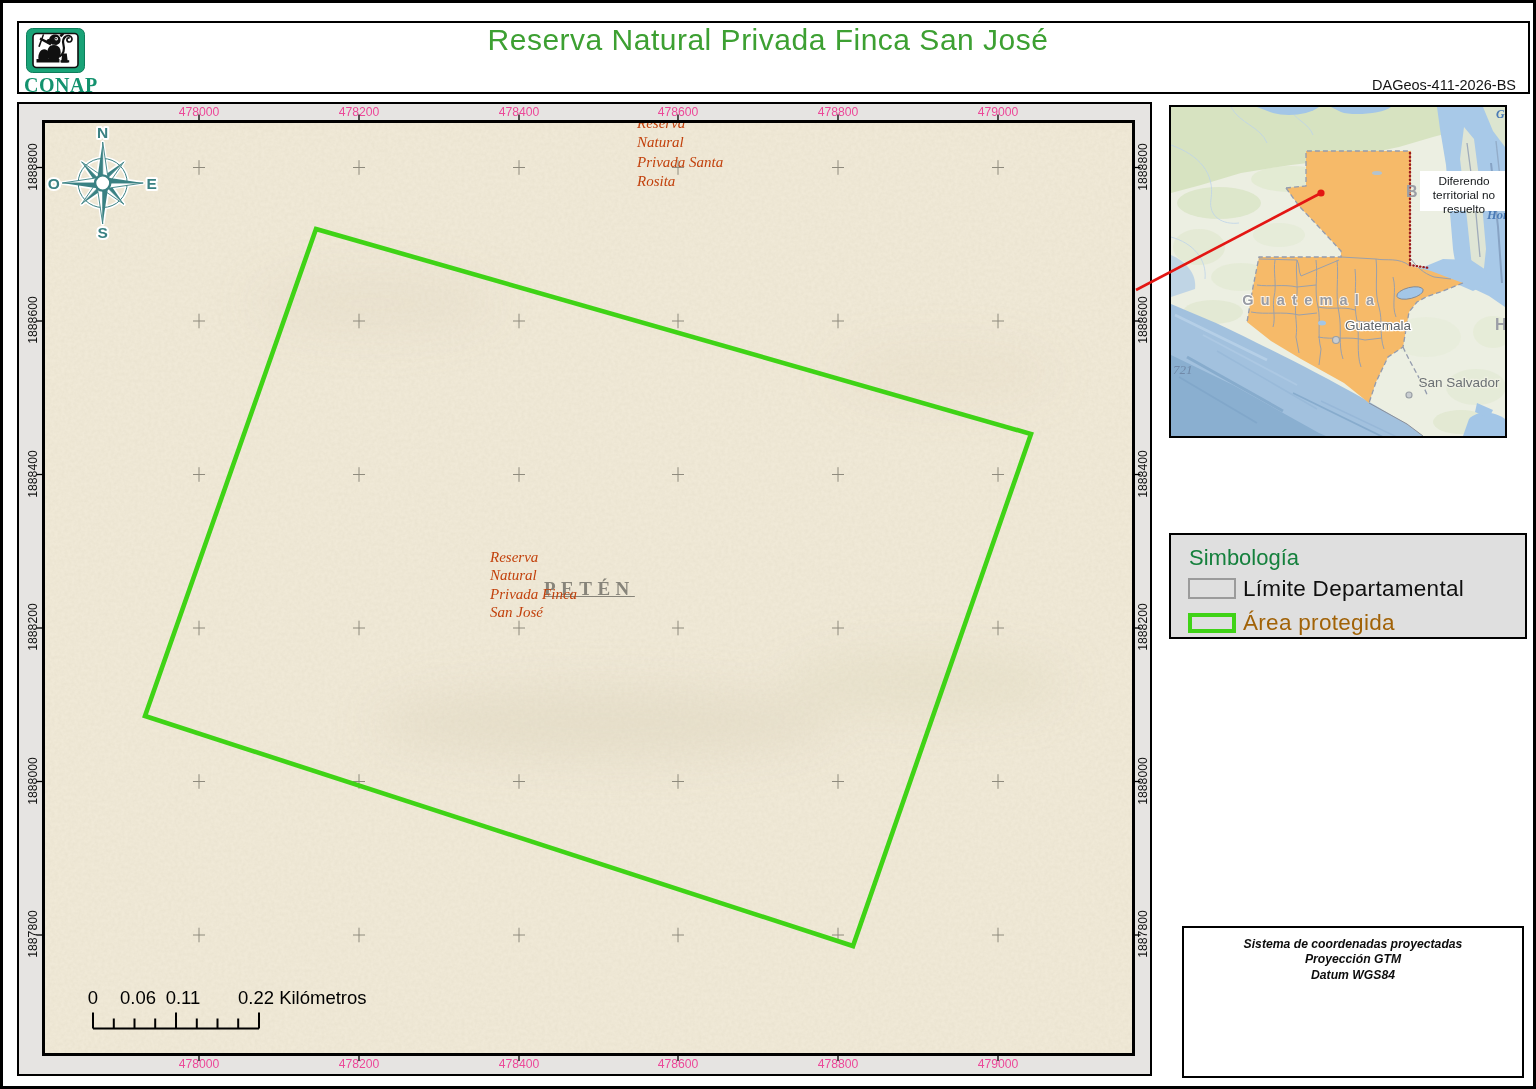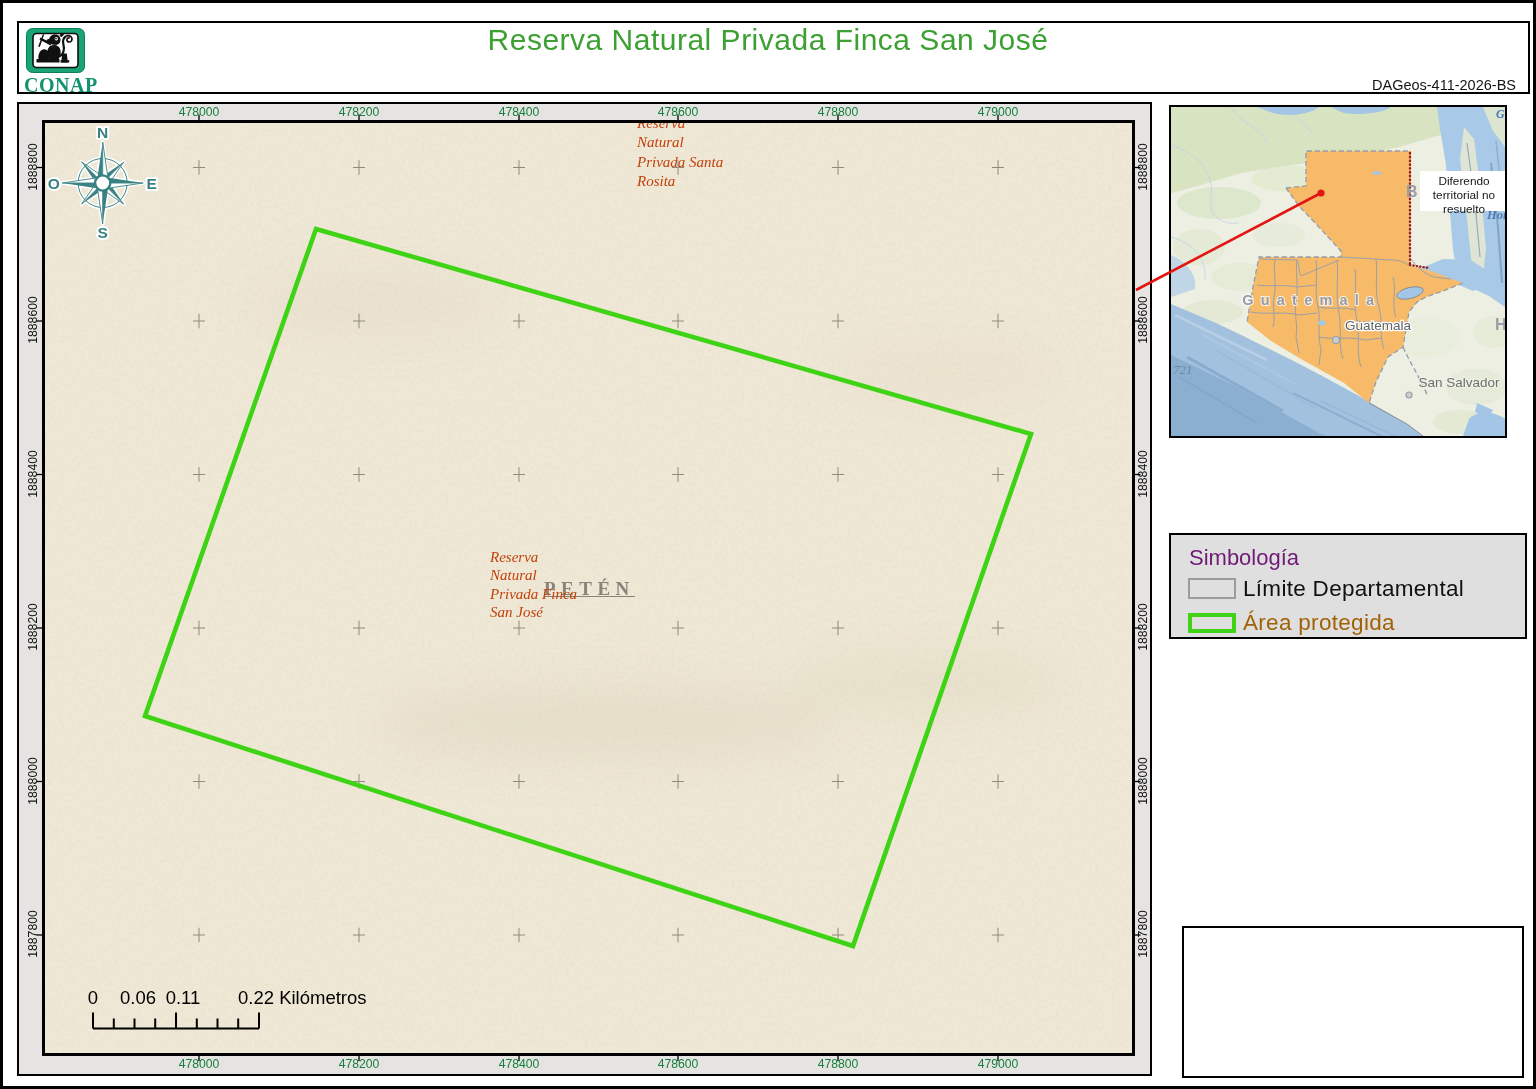--- a/index.html
+++ b/index.html
@@ -7,21 +7,21 @@
 body{width:1536px;height:1089px;position:relative;background:#fff;font-family:"Liberation Sans",sans-serif;overflow:hidden;}
 .abs{position:absolute;}
 #pageframe{left:0;top:0;width:1530px;height:1083px;border:3px solid #000;}
 #header{left:17px;top:21px;width:1509px;height:69px;border:2px solid #000;background:#fff;}
 #title{left:0;top:23px;width:1536px;text-align:center;font-size:30px;color:#3da032;letter-spacing:.5px;}
 #dageos{left:1100px;top:77px;width:416px;text-align:right;font-size:14.5px;color:#141414;}
 #mapframe{left:17px;top:102px;width:1131px;height:970px;border:2px solid #000;background:#e6e4e2;}
 #innermap{left:42px;top:120px;width:1087px;height:930px;border:3px solid #000;
  background-color:#f0e9d7;
  overflow:hidden;}
-.coordx{position:absolute;width:80px;margin-left:-40px;text-align:center;font-size:12.2px;color:#15803d;}
+.coordx{position:absolute;width:80px;margin-left:-40px;text-align:center;font-size:12.2px;color:#ec4899;}
 .coordy{position:absolute;width:80px;text-align:center;font-size:12.2px;color:#111;transform:rotate(-90deg);}
 .maplabel{position:absolute;font-family:"Liberation Serif",serif;font-style:italic;color:#c2410c;}
 #peten{position:absolute;font-family:"Liberation Serif",serif;font-weight:bold;color:#87847a;letter-spacing:5.5px;font-size:19px;text-decoration:underline;}
 #scalelabels{left:60px;top:987px;width:340px;font-size:18.5px;color:#000;}
 #legend{left:1169px;top:533px;width:354px;height:102px;border:2px solid #000;background:#dfdfdf;}
 #infobox{left:1182px;top:926px;width:338px;height:148px;border:2px solid #000;background:#fff;
  font-weight:bold;font-style:italic;font-size:12.2px;color:#0d0d0d;}
 #insetbox{left:1169px;top:105px;width:334px;height:329px;border:2px solid #000;background:#eef0e4;overflow:hidden;}
 </style>
 </head>
@@ -316,21 +316,22 @@
 <rect x="249" y="64" width="87" height="40" fill="#fff"></rect>
 <g font-size="11.8" fill="#15181b" text-anchor="middle">
 <text x="293" y="78">Diferendo</text>
 <text x="293" y="92">territorial no</text>
 <text x="293" y="106">resuelto</text>
 </g>
 </svg>
 </div>
 
 <div class="abs" id="legend">
-<div class="abs" style="left:18px;top:10px;font-size:22px;color:#701a75;">Simbología</div>
+<div class="abs" style="left:18px;top:10px;font-size:22px;color:#15803d;">Simbología</div>
 <div class="abs" style="left:17px;top:43px;width:44px;height:17px;border:2px solid #9b9b9b;"></div>
 <div class="abs" style="left:72px;top:41px;font-size:22.5px;letter-spacing:.3px;color:#101010;">Límite Departamental</div>
 <div class="abs" style="left:17px;top:78px;width:40px;height:12px;border:4px solid #3fd316;"></div>
 <div class="abs" style="left:72px;top:75px;font-size:22.5px;letter-spacing:.3px;color:#a16207;">Área protegida</div>
 </div>
 
 <div class="abs" id="infobox">
+<div style="text-align:center;margin-top:9px;line-height:15.4px;">Sistema de coordenadas proyectadas<br>Proyección GTM<br>Datum WGS84</div>
 </div>
 
 </body></html>

